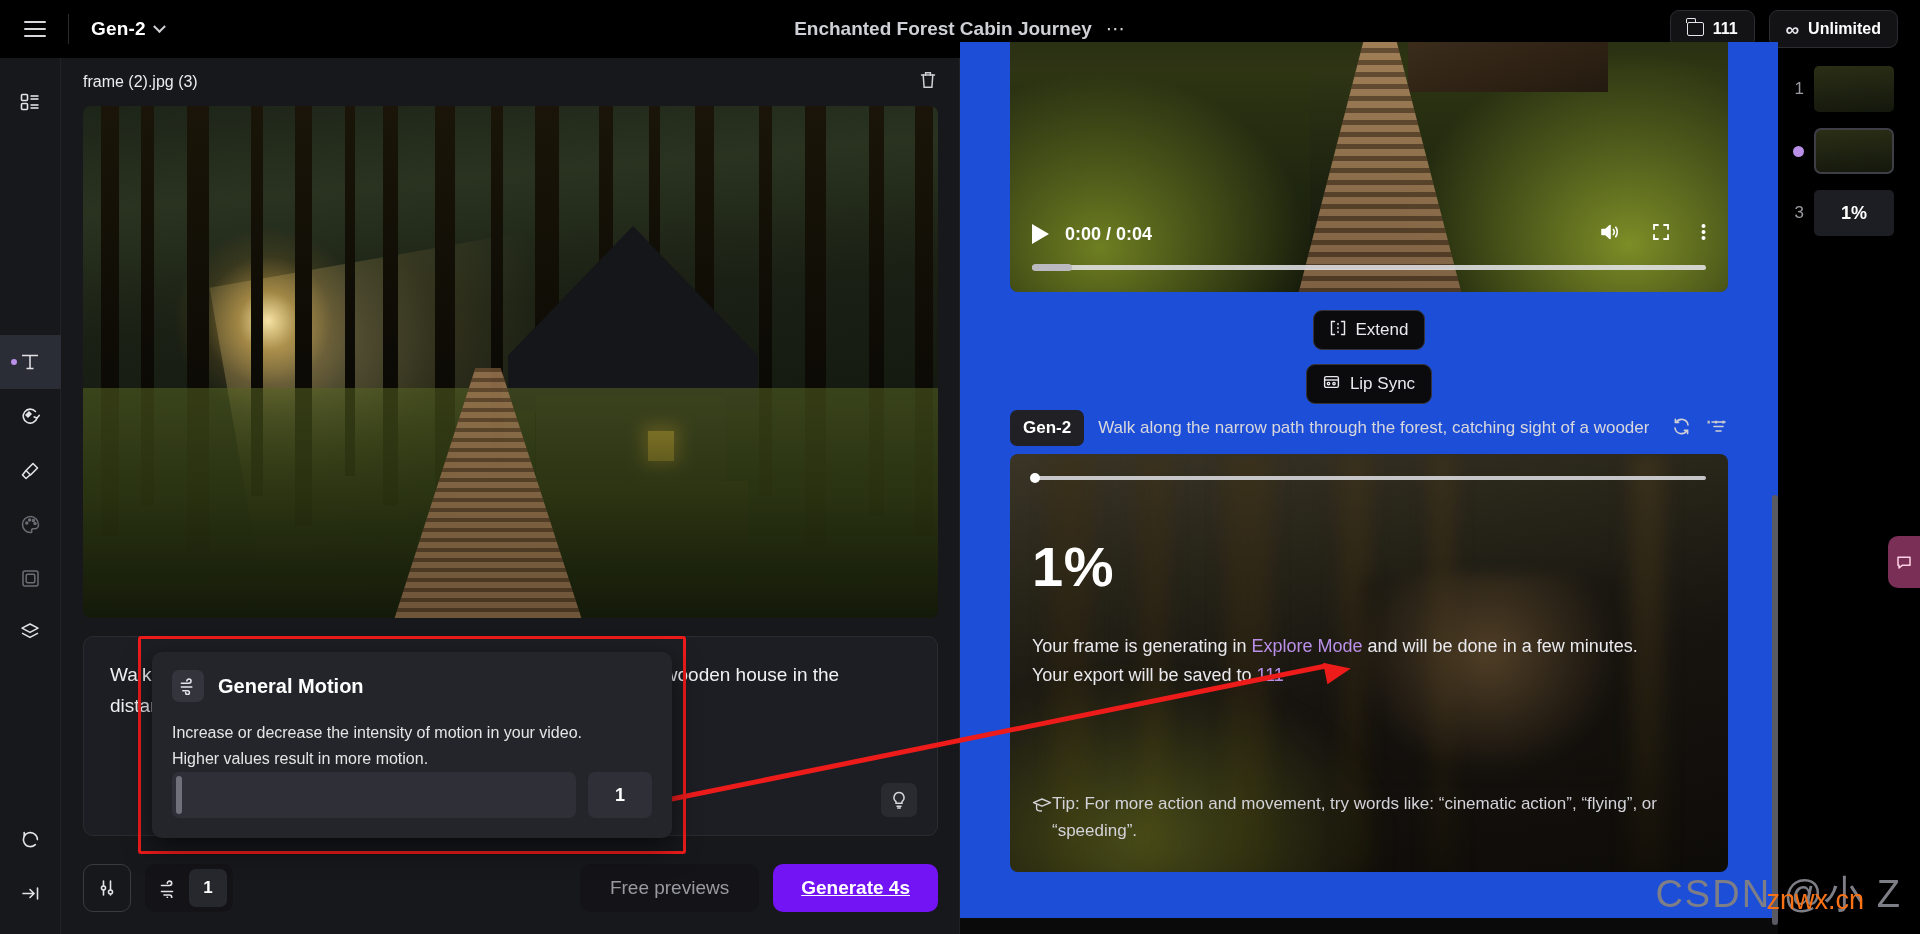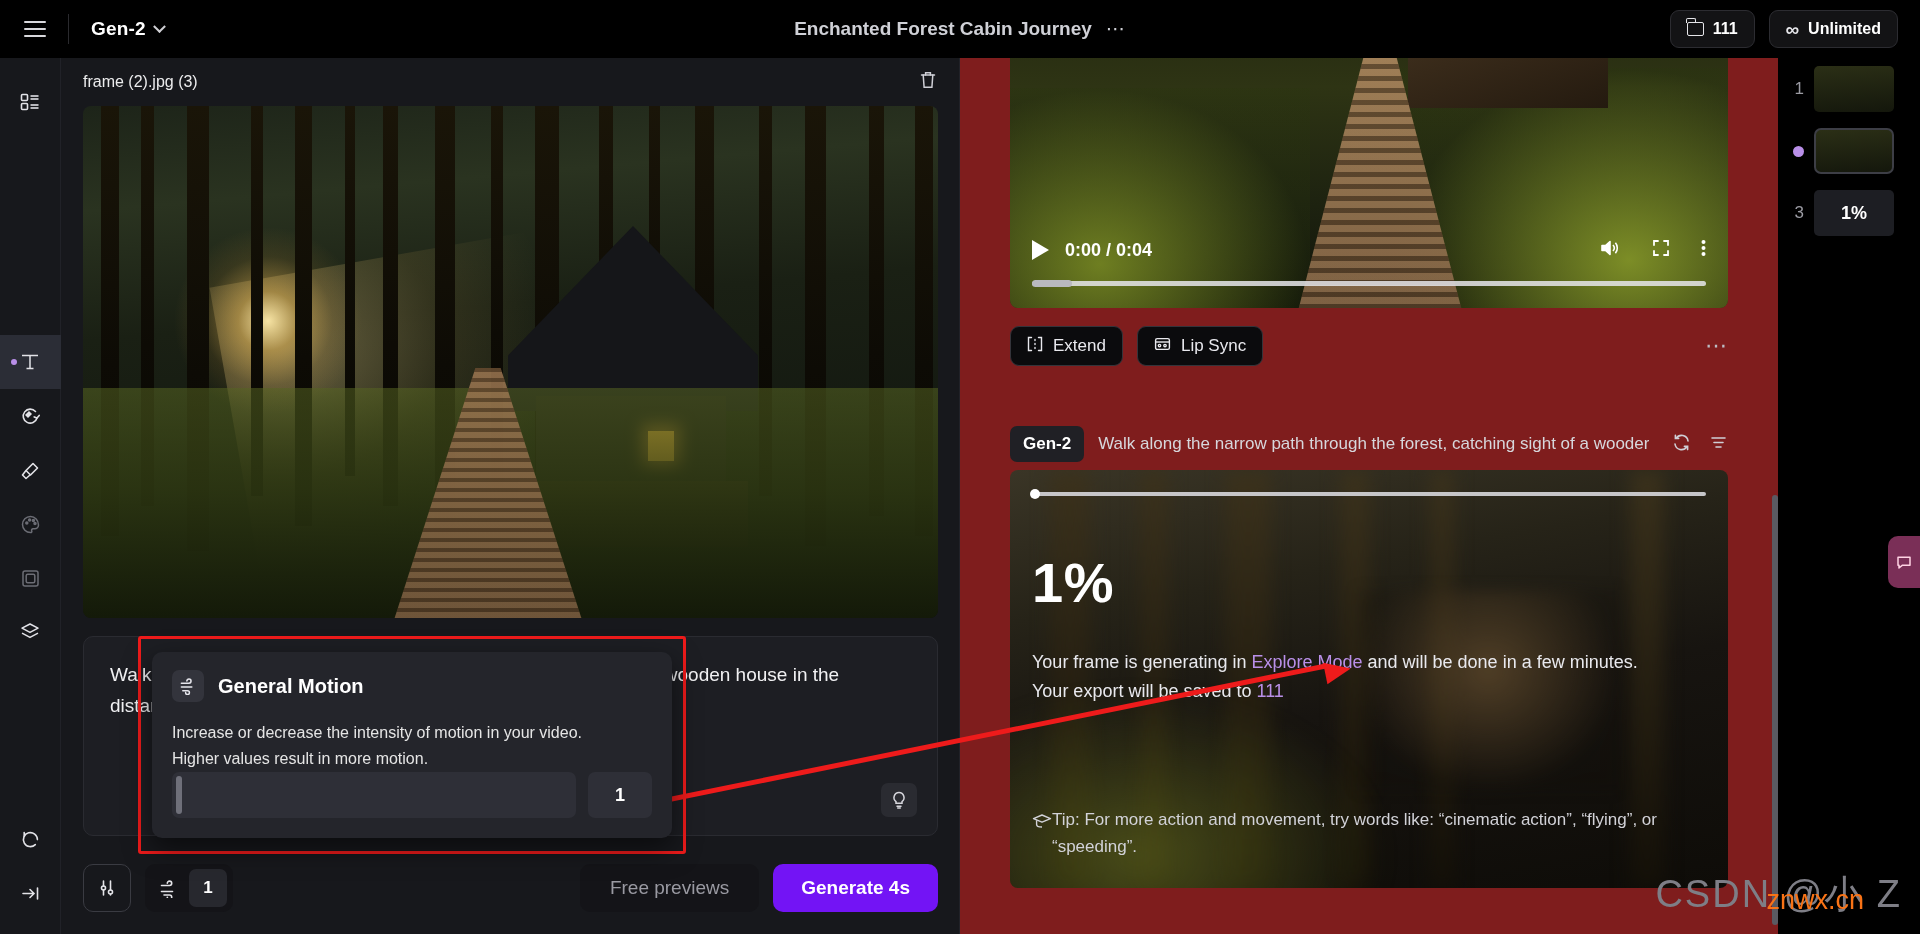--- a/index.html
+++ b/index.html
@@ -151,25 +151,25 @@
     width: 38px; height: 38px; background:#27282e; border-radius:7px;
     display:flex; align-items:center; justify-content:center; color:#fff; font-size:17px; font-weight:bold;
   }
   .foot-right { margin-left:auto; display:flex; align-items:center; gap: 14px; }
   .ghost-btn {
     height: 48px; padding: 0 30px; border-radius: 10px; background:#141418;
     color:#9a9aa2; font-size: 19px; display:flex; align-items:center; cursor:pointer;
   }
   .primary-btn {
     height: 48px; padding: 0 28px; border-radius: 10px; background:#7314f5;
-    color:#fff; font-size: 19px; font-weight: bold; display:flex; align-items:center; cursor:pointer;
-  }
-
-  
-  .rightpanel { position:absolute; left: 960px; top: 58px; width: 818px; height: 876px; background:#7f1d1d; overflow:hidden; }
+    color:#fff; font-size: 19px; font-weight: bold; display:flex; align-items:center; cursor:pointer;text-decoration:underline;
+  }
+
+  
+  .rightpanel { position:absolute; left: 960px; top: 42px; width: 818px; height: 876px; background:#1d4ed8; overflow:hidden; }
   .video-card {
     position:absolute; left: 50px; top: -90px; width: 718px; height: 340px; border-radius: 8px; overflow:hidden;
     background: linear-gradient(180deg,#20240f 0%, #2e3414 35%, #1d2210 70%, #11140a 100%);
   }
   .vc-scene { position:absolute; inset:0; }
   .vc-path {
     position:absolute; left: 280px; bottom: -20px; width: 180px; height: 300px;
     background: linear-gradient(to bottom, rgba(170,130,85,.9), rgba(120,88,56,.95));
     clip-path: polygon(45% 0%, 55% 0%, 98% 100%, 2% 100%);
   }
@@ -182,21 +182,21 @@
   .vc-cabin { position:absolute; right: 120px; top: 10px; width: 200px; height: 130px;
     background: linear-gradient(160deg,#4a3823,#241a0f); }
   .player-ctrl { position:absolute; left:0; right:0; bottom:0; height: 86px; }
   .pc-row { display:flex; align-items:center; height: 56px; padding: 0 22px; gap: 16px; }
   .play-tri { width:0;height:0; border-left: 17px solid #fff; border-top: 10px solid transparent; border-bottom: 10px solid transparent; cursor:pointer; }
   .time { color:#fff; font-size: 18px; font-weight: bold; }
   .pc-right { margin-left:auto; display:flex; align-items:center; gap: 30px; }
   .scrub { position:absolute; left: 22px; right: 22px; bottom: 22px; height: 5px; background: rgba(230,230,235,.85); border-radius: 3px; }
   .scrub-knob { position:absolute; left:0; top:-1px; width: 40px; height: 7px; background:#b9b9bf; border-radius:4px; }
 
-  .action-row { position:absolute; left: 50px; top: 268px; width: 718px; display:flex; align-items:center; gap: 14px; }
+  .action-row { position:absolute; left: 50px; top: 268px; width: 718px; display:flex; align-items:center; gap: 14px; flex-direction: column; }
   .pill-btn {
     height: 40px; padding: 0 16px; border:1px solid #34343a; border-radius: 9px;
     display:flex; align-items:center; gap: 10px; color:#e9e9ee; font-size: 17px; cursor:pointer; background:#0b0b0d;
   }
   .row-dots { margin-left:auto; color:#bcbcc3; font-size:22px; line-height:8px; cursor:pointer; letter-spacing:1px; }
 
   .gen-row { position:absolute; left: 50px; top: 368px; width: 718px; display:flex; align-items:center; gap: 14px; }
   .gen-tag {
     background:#202025; color:#fff; font-size: 17px; font-weight: bold; border-radius: 7px; padding: 8px 13px;
   }

